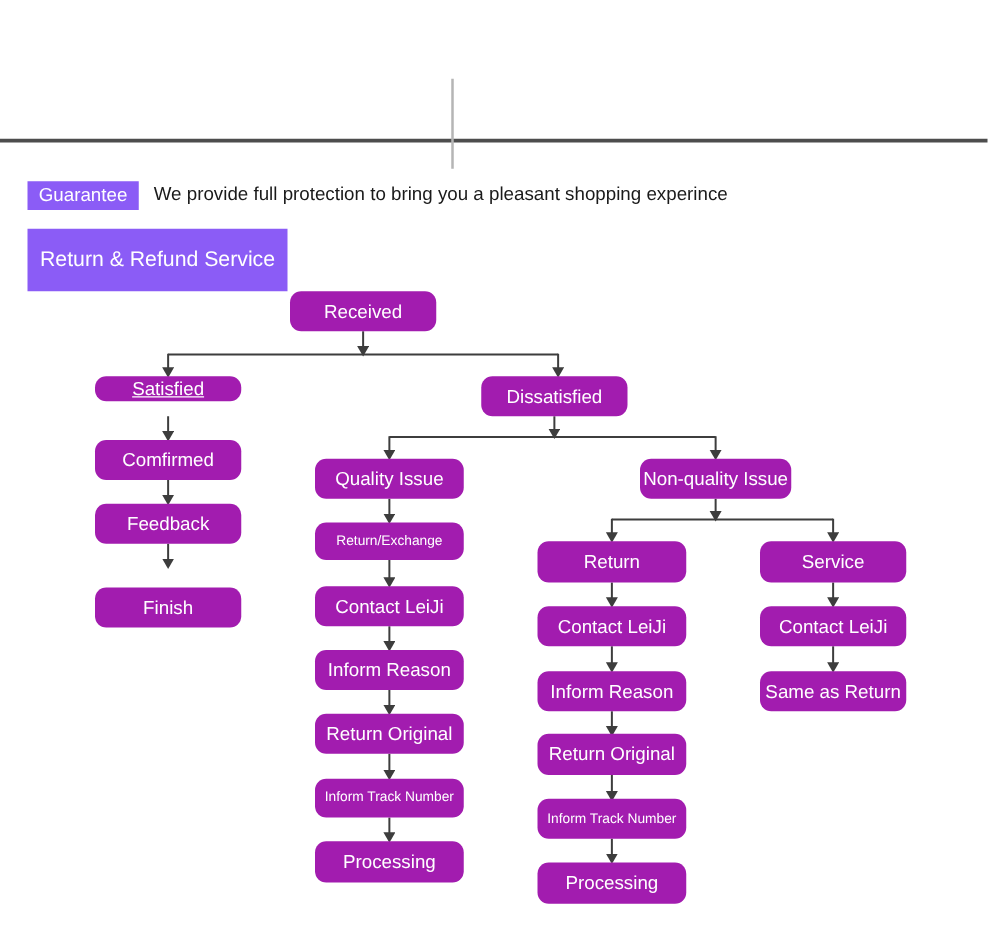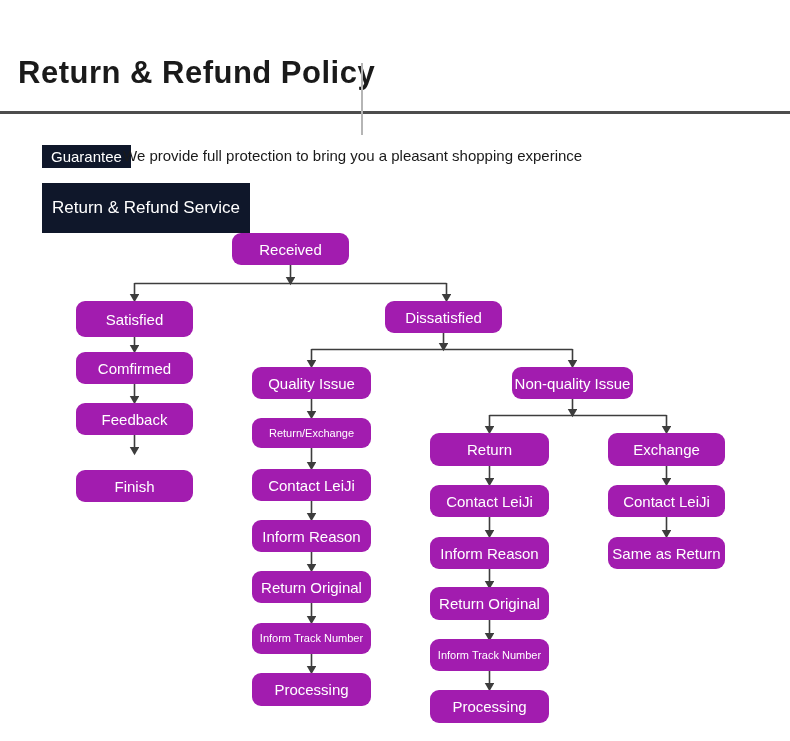--- a/index.html
+++ b/index.html
@@ -23,24 +23,23 @@
     position:absolute;left:0;top:111px;width:790px;height:3px;
     background:#4d4d4d;
   }
   .vrule{
     position:absolute;left:361px;top:63px;width:2px;height:72px;
     background:#b5b5b5;
   }
 
   
   .badge{
-    position:absolute;background:#0f172a;color:#fff;
+    position:absolute;background:#8b5cf6;color:#fff;
     display:flex;align-items:center;justify-content:center;
     white-space:nowrap;
-    margin-left:20px;
   }
   .badge-guarantee{
     left:22px;top:145px;height:23px;padding:0 9px;
     font-size:15px;
   }
   .intro-text{
     position:absolute;left:123px;top:147px;
     font-size:15px;color:#1a1a1a;white-space:nowrap;
   }
   .badge-service{
@@ -63,21 +62,20 @@
     white-space:nowrap;
   }
   .node.small{font-size:11px;}
   .connectors{position:absolute;left:0;top:0;width:790px;height:741px;pointer-events:none;}
 </style>
 </head>
 <body>
 
 <div class="page">
 
-  <div class="title">Return  &amp; Refund Policy</div>
   <div class="hrule"></div>
   <div class="vrule"></div>
 
   <div class="badge badge-guarantee">Guarantee</div>
   <div class="intro-text">We provide full protection to bring you a pleasant shopping experince</div>
   <div class="badge badge-service">Return &amp; Refund Service</div>
 
   <svg class="connectors" viewBox="0 0 790 741" xmlns="http://www.w3.org/2000/svg">
     <defs>
       <marker id="arrow" markerWidth="8" markerHeight="8" refX="3.2" refY="3" orient="auto" markerUnits="strokeWidth">
@@ -120,21 +118,21 @@
 
       <line x1="666.5" y1="466" x2="666.5" y2="483" marker-end="url(#arrow)"></line>
       <line x1="666.5" y1="517" x2="666.5" y2="535" marker-end="url(#arrow)"></line>
     </g>
   </svg>
 
   <div class="flow">
 
     <div class="node" style="left:232px;top:233px;width:117px;height:32px;">Received</div>
 
-    <div class="node" style="left:76px;top:301px;width:117px;height:36px;">Satisfied</div>
+    <div class="node" style="left:76px;top:301px;width:117px;height:20px;text-decoration:underline;">Satisfied</div>
     <div class="node" style="left:76px;top:352px;width:117px;height:32px;">Comfirmed</div>
     <div class="node" style="left:76px;top:403px;width:117px;height:32px;">Feedback</div>
     <div class="node" style="left:76px;top:470px;width:117px;height:32px;">Finish</div>
 
     <div class="node" style="left:385px;top:301px;width:117px;height:32px;">Dissatisfied</div>
 
     <div class="node" style="left:252px;top:367px;width:119px;height:32px;">Quality Issue</div>
     <div class="node small" style="left:252px;top:418px;width:119px;height:30px;">Return/Exchange</div>
     <div class="node" style="left:252px;top:469px;width:119px;height:32px;">Contact LeiJi</div>
     <div class="node" style="left:252px;top:520px;width:119px;height:32px;">Inform Reason</div>
@@ -144,18 +142,18 @@
 
     <div class="node" style="left:512px;top:367px;width:121px;height:32px;">Non-quality Issue</div>
 
     <div class="node" style="left:430px;top:433px;width:119px;height:33px;">Return</div>
     <div class="node" style="left:430px;top:485px;width:119px;height:32px;">Contact LeiJi</div>
     <div class="node" style="left:430px;top:537px;width:119px;height:32px;">Inform Reason</div>
     <div class="node" style="left:430px;top:587px;width:119px;height:33px;">Return Original</div>
     <div class="node small" style="left:430px;top:639px;width:119px;height:32px;">Inform Track Number</div>
     <div class="node" style="left:430px;top:690px;width:119px;height:33px;">Processing</div>
 
-    <div class="node" style="left:608px;top:433px;width:117px;height:33px;">Exchange</div>
+    <div class="node" style="left:608px;top:433px;width:117px;height:33px;">Service</div>
     <div class="node" style="left:608px;top:485px;width:117px;height:32px;">Contact LeiJi</div>
     <div class="node" style="left:608px;top:537px;width:117px;height:32px;">Same as Return</div>
 
   </div>
 </div>
 
 </body></html>

